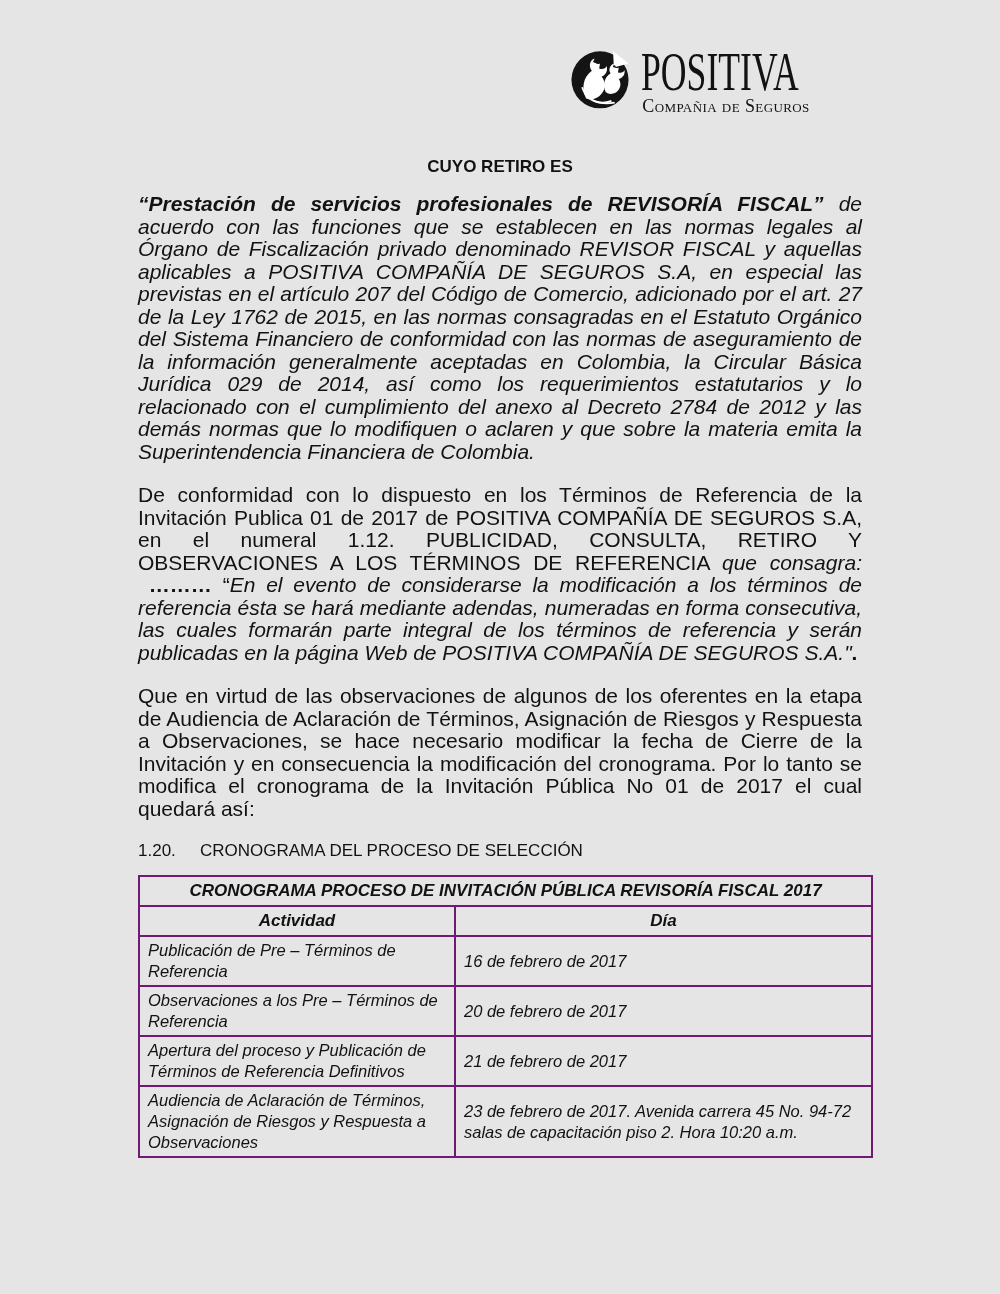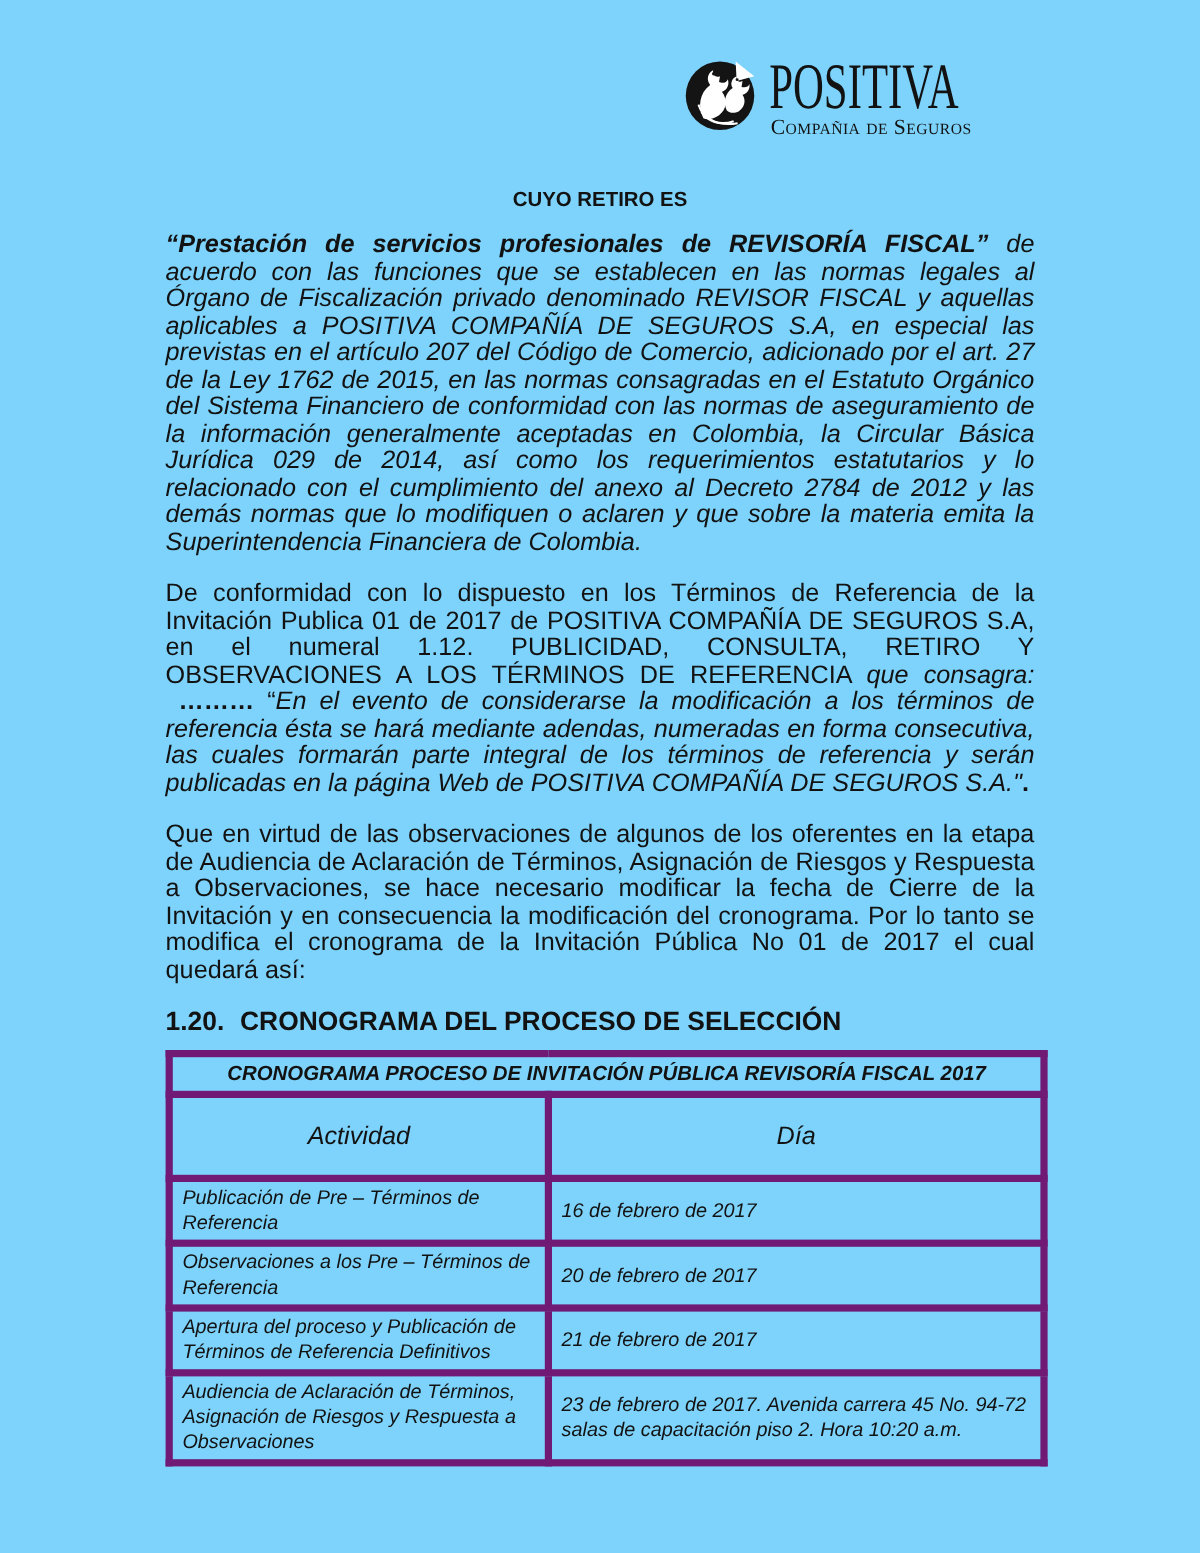--- a/index.html
+++ b/index.html
@@ -1,17 +1,17 @@
 <!DOCTYPE html>
 <html><head>
 <meta charset="utf-8">
 <style>
   html, body { margin:0; padding:0; background:#ffffff; }
   .page {
-    position:relative; width:1000px; height:1294px; background:#7dd3fc;
+    position:relative; width:1000px; height:1294px; background:#e5e5e5;
     color:#121212; font-family:"Liberation Sans", sans-serif; overflow:hidden;
   }
 
   
   .logo { position:absolute; left:569px; top:46px; display:flex; align-items:flex-start; }
   .logo-icon { width:62px; height:66px; flex:0 0 auto; }
   .logo-icon svg { display:block; width:62px; height:66px; }
   .logo-text { margin-left:9px; padding-top:5px; display:flex; flex-direction:column; align-items:center; }
   .brand-line { width:170px; height:42px; overflow:visible; }
   .brand {
@@ -30,28 +30,28 @@
     font-size:17px; font-weight:bold; text-align:center;
     margin:0 0 26px 0; line-height:19px;
   }
   .doc-subtitle { margin-bottom:17px; }
   .para { font-size:21px; line-height:22.5px; text-align:justify; margin:0 0 21px 0; }
   .seg-normal { font-style:normal; font-weight:normal; }
   .seg-italic { font-style:italic; }
   .seg-bold { font-weight:bold; }
   .seg-bold-italic { font-style:italic; font-weight:bold; }
 
-  .section-heading { font-size:22px; font-weight:bold; margin:13px 0 15px 0; line-height:19px; }
+  .section-heading { font-size:17px; font-weight:normal; margin:13px 0 15px 0; line-height:19px; }
   .section-number { display:inline-block; width:62px; }
 
   
   table.cron { border-collapse:collapse; width:735px; table-layout:fixed; }
-  table.cron th, table.cron td { border:6px solid #701a75; }
+  table.cron th, table.cron td { border:2px solid #701a75; }
   .t-title { font-style:italic; font-weight:bold; font-size:17px; text-align:center; padding:4px 4px; }
-  .t-head  { font-style:italic; font-weight:normal; font-size:21px; text-align:center; padding:20px 4px; }
+  .t-head  { font-style:italic; font-weight:bold; font-size:17px; text-align:center; padding:4px 4px; }
   table.cron td {
     font-style:italic; font-size:16.5px; line-height:21px;
     padding:3px 8px; vertical-align:middle; text-align:left;
   }
   tr.tall-row td { height:88px; }
 </style>
 </head>
 <body>
 
 <div class="page">

